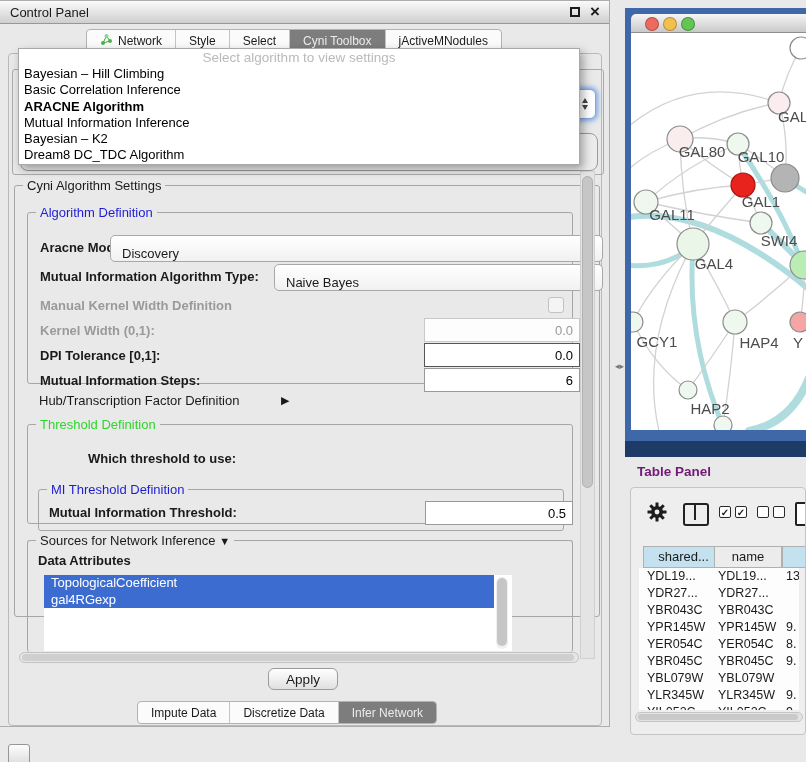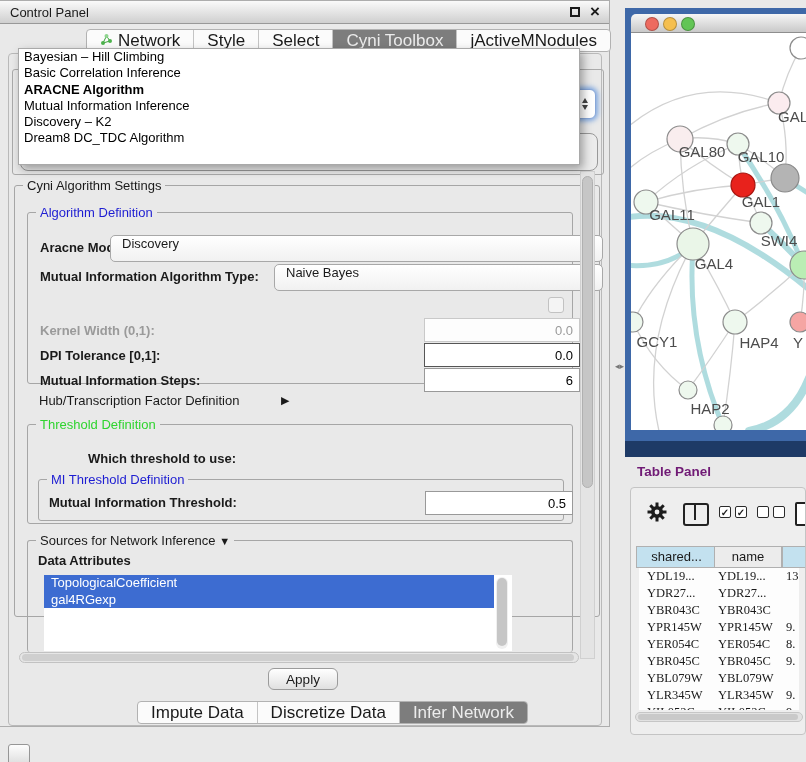--- a/index.html
+++ b/index.html
@@ -11,21 +11,21 @@
   #control-panel{left:0;top:8;width:610px;height:727px;background:#e9e9e9;
                  border:1px solid #adadad;border-left:none;}
   #cp-titlebar{left:0;top:0;width:100%;height:23px;
                background:linear-gradient(#fafafa,#cfcfcf);border-bottom:1px solid #989898;padding-left:28px;}
   #cp-title{left:10px;top:4px;font-size:13px;}
   #cp-float{right:29px;top:6px;width:10px;height:10px;border:2px solid #1a1a1a;}
   #cp-close{right:9px;top:1px;font-size:17px;font-weight:bold;line-height:20px;}
 
   .tabbar{display:flex;height:23px;background:#fbfbfb;border:1px solid #b2b2b2;
           border-radius:4px;overflow:hidden;}
-  .tab{display:flex;align-items:center;gap:5px;padding:0 13px;font-size:17px;
+  .tab{display:flex;align-items:center;gap:5px;padding:0 13px;font-size:12px;
        border-left:1px solid #c4c4c4;white-space:nowrap;}
   .tab:first-child{border-left:none;}
   .tab.sel{background:#7d7d7d;color:#ececec;}
   #cp-tabbar{left:86px;top:28px;}
 
   #cp-content{left:8px;top:52px;width:594px;height:673px;border:1px solid #b9b9b9;
               border-radius:4px;background:#e9e9e9;}
 
   
   #behind-group{left:12px;top:68px;width:592px;height:106px;border:1px solid #aaa;border-radius:3px;}
@@ -42,21 +42,21 @@
 
   
   .group{border:1px solid #a6a6a6;border-radius:3px;}
   .gtitle{position:absolute;top:-8px;left:8px;background:#e9e9e9;padding:0 4px;font-size:13px;white-space:nowrap;}
   .gtitle.blue{color:#1d1dd2;}
   .gtitle.green{color:#2fd42f;}
 
   .flabel{position:absolute;font-size:13px;font-weight:bold;white-space:nowrap;}
   .flabel.dis{color:#9a9a9a;}
   .combo{position:absolute;background:linear-gradient(#ffffff,#f1f1f1);border:1px solid #a8a8a8;
-         border-radius:5px;font-size:13px;display:flex;align-items:flex-start;padding:0 24px 0 11px;}
+         border-radius:5px;font-size:13px;display:flex;align-items:flex-end;padding:0 24px 0 11px;}
   .arrows{position:absolute;right:7px;top:50%;margin-top:-6px;}
   .arrows span{display:block;width:0;height:0;border-left:3.5px solid transparent;border-right:3.5px solid transparent;}
   .arrows .up{border-bottom:5px solid #444;margin-bottom:2px;}
   .arrows .dn{border-top:5px solid #444;}
   .tfield{position:absolute;background:#fff;border:1px solid #999;font-size:13px;text-align:right;
           padding:0 6px;font-family:"Liberation Sans",sans-serif;}
   .tfield.dis{border-color:#c9c9c9;color:#9a9a9a;background:#fdfdfd;}
   .tfield.dark{border-color:#555;}
   .cbox{position:absolute;width:14px;height:14px;border:1px solid #c2c2c2;border-radius:3px;background:#f4f4f4;}
 
@@ -93,21 +93,21 @@
                border:1px solid #c4c4c4;border-radius:4px;overflow:hidden;}
   .tbx{position:absolute;}
   .chk{width:12px;height:12px;border:1.5px solid #2a2a2a;border-radius:2px;background:#fff;display:inline-block;
        font-size:10px;font-weight:bold;line-height:11px;text-align:center;vertical-align:top;margin-right:4px;box-sizing:border-box;}
   #col-icon{width:22px;height:19px;border:2px solid #222;border-radius:3px;}
   #col-icon div{position:absolute;left:9px;top:0;width:2px;height:15px;background:#222;}
   #page-icon{width:16px;height:20px;border:2px solid #222;border-radius:2px;background:#fff;}
   .th{position:absolute;top:0;height:22px;border:1px solid #b0b0b0;font-size:13px;text-align:center;
       line-height:20px;box-sizing:border-box;background:#ececec;}
   .th.blue{background:#c3e1ef;}
-  #tp-rows{left:8px;top:80px;width:160px;height:142px;overflow:hidden;background:#fdfdfd;font-family:Liberation Serif, serif;}
+  #tp-rows{left:8px;top:80px;width:160px;height:142px;overflow:hidden;background:#fdfdfd;}
   .tr{position:relative;height:17px;font-size:12.5px;line-height:17px;white-space:nowrap;}
   .td{position:absolute;top:0;}
   #tp-hscroll{left:4px;top:224px;width:168px;height:10px;background:#e2e2e2;border:1px solid #c6c6c6;border-radius:5px;}
   #tp-hthumb{left:2px;top:1px;width:160px;height:6px;background:#c9c9c9;border-radius:3px;}
 
   #resize-cursor{left:615px;top:362px;width:10px;height:10px;color:#777;font-size:9px;line-height:9px;}
   #mini-icon{left:8px;top:744px;width:22px;height:22px;border:1px solid #969696;border-radius:3px;
              background:linear-gradient(#fdfdfd,#dcdcdc);}
 </style>
 </head>
@@ -150,26 +150,27 @@
   <div id="behind-group" class="abs group"></div>
   <div id="behind-combo" class="abs">
     <span class="arrows">
         <span class="up"></span>
         <span class="dn"></span>
       </span>
   </div>
   <div id="behind-box2" class="abs"></div>
 
   <div id="dd-popup" class="abs">
+    <div id="dd-header">Select algorithm to view settings</div>
     <div id="dd-items">
         <div class="dd-item">Bayesian – Hill Climbing</div>
         <div class="dd-item">Basic Correlation Inference</div>
         <div class="dd-item bold">ARACNE Algorithm</div>
         <div class="dd-item">Mutual Information Inference</div>
-        <div class="dd-item">Discovery – K2</div>
+        <div class="dd-item">Bayesian – K2</div>
         <div class="dd-item">Dream8 DC_TDC Algorithm</div>
       </div>
   </div>
 
   <div class="abs group" id="settings-group" style="left:14px;top:184px;width:586px;height:432px;">
     <span class="gtitle">Cyni Algorithm Settings</span>
 
     <div class="abs group" style="left:12px;top:26px;width:546px;height:172px;">
       <span class="gtitle blue">Algorithm Definition</span>
 
@@ -184,41 +185,42 @@
 
       <span class="flabel" style="left:12px;top:56px;">Mutual Information Algorithm Type:</span>
       <div class="combo" style="left:246px;top:51px;width:292px;height:25px;">
         <span>Naive Bayes</span>
         <span class="arrows">
             <span class="up"></span>
             <span class="dn"></span>
           </span>
       </div>
 
+      <span class="flabel dis" style="left:12px;top:85px;">Manual Kernel Width Definition</span>
       <div class="cbox" style="left:520px;top:84px;"></div>
 
       <span class="flabel dis" style="left:12px;top:110px;">Kernel Width (0,1):</span>
       <input class="tfield dis" style="left: 396px; top: 105px; width: 142px; height: 22px;" readonly="" value="0.0">
 
       <span class="flabel" style="left:12px;top:135px;">DPI Tolerance [0,1]:</span>
       <input class="tfield dark" style="left: 396px; top: 130px; width: 142px; height: 22px;" value="0.0">
 
       <span class="flabel" style="left:12px;top:160px;">Mutual Information Steps:</span>
       <input class="tfield" style="left: 396px; top: 155px; width: 142px; height: 22px;" value="6">
     </div>
 
     <span style="position:absolute;left:24px;top:207px;font-size:13px;">Hub/Transcription Factor Definition</span>
     <span class="tri" style="position:absolute;left:266px;top:209px;">▶</span>
 
     <div class="abs group" style="left:12px;top:238px;width:546px;height:100px;">
       <span class="gtitle green">Threshold Definition</span>
 
       <span class="flabel" style="left:60px;top:26px;">Which threshold to use:</span>
 
-      <div class="abs group" style="left:10px;top:54px;width:526px;height:42px;">
+      <div class="abs group" style="left:10px;top:64px;width:526px;height:42px;">
         <span class="gtitle blue">MI Threshold Definition</span>
         <span class="flabel" style="left:10px;top:15px;">Mutual Information Threshold:</span>
         <input class="tfield" style="left: 386px; top: 11px; width: 134px; height: 22px;" value="0.5">
       </div>
     </div>
 
     <div class="abs group" style="left:12px;top:354px;width:546px;height:112px;border-bottom:none;">
       <span class="gtitle">
         <span>Sources for Network Inference</span>
         <span class="tri">▼</span>
@@ -346,21 +348,21 @@
     </div>
   <div class="tbx" style="left:88px;top:18px;">
     <span class="chk">✓</span><span class="chk">✓</span>
   </div>
   <div class="tbx" style="left:126px;top:18px;">
     <span class="chk"></span><span class="chk"></span>
   </div>
   <div id="page-icon" class="tbx" style="left:164px;top:14px;position:absolute;"></div>
 
   <div id="tp-header" style="position: absolute; left: 0px; top: 58px; width: 176px; height: 22px;">
-      <div class="th blue" style="left: 5px; width: 81px;">shared...</div>
+      <div class="th blue" style="left: 12px; width: 81px;">shared...</div>
       <div class="th" style="left: 83px; width: 68px;">name</div>
       <div class="th blue" style="left: 151px; width: 60px;"></div>
     </div>
   <div id="tp-rows" class="abs">
       <div class="tr">
         <div class="td" style="left: 8px;">YDL19...</div>
         <div class="td" style="left: 79px;">YDL19...</div>
         <div class="td" style="left: 147px;">13</div>
       </div>
       <div class="tr">

